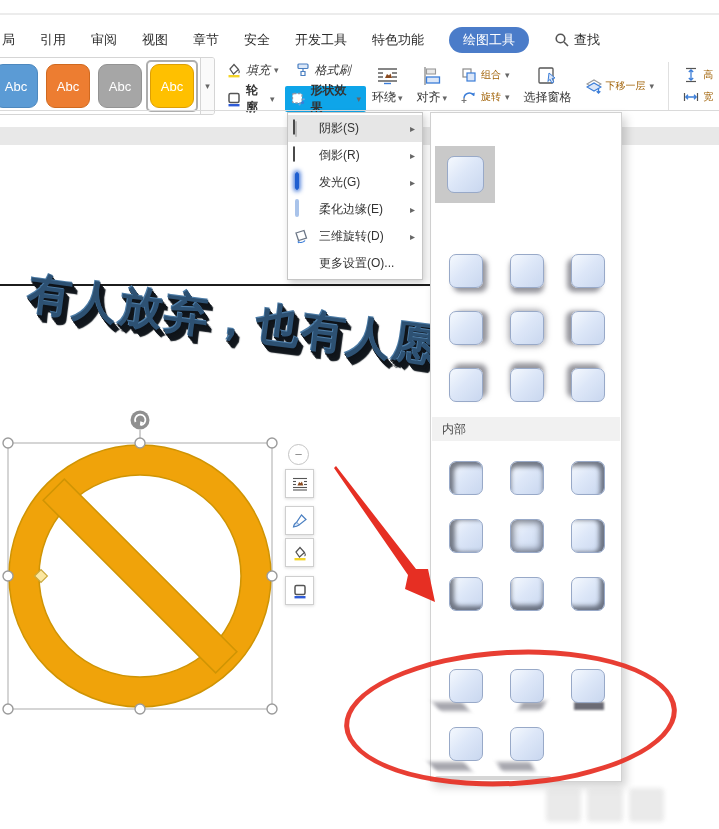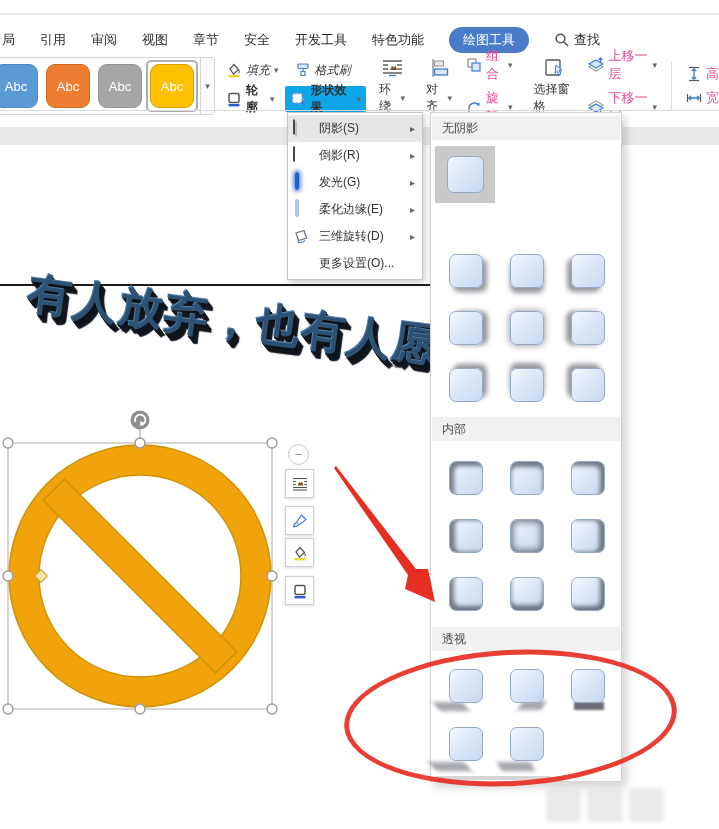--- a/index.html
+++ b/index.html
@@ -27,24 +27,24 @@
   .sw4 { background:#ffc000; border:1px solid #dd9f05; margin:0; }
   .gal-dd { width:14px; height:100%; border-left:1px solid #d5d5d5; background:#fafafa;
             display:flex; align-items:center; justify-content:center; color:#777; margin-left:auto; }
   .btnrows { position:absolute; left:221px; top:57px; width:145px; }
   .tbtn { display:flex; align-items:center; gap:4px; font-size:12px; color:#333; height:26px; padding:0 5px; }
   .row1 { display:flex; gap:6px;font-style:italic; } .row2 { display:flex; gap:6px; margin-top:3px;font-weight:bold; }
   .hl { background:#0ea5e9; border-radius:2px; }
   .arrow { color:#666; font-size:9px; } .arrow::before { content:"▾"; }
   .subarrow { color:#666; font-size:10px; } .subarrow::before { content:"▸"; }
   .rgroups { position:absolute; left:372px; top:56px; height:60px; display:flex; align-items:center; gap:14px; }
-  .vgroup { display:flex; flex-direction:column; align-items:center; gap:3px; font-size:12px; color:#333;margin-left:7px; }
+  .vgroup { display:flex; flex-direction:column; align-items:center; gap:3px; font-size:12px; color:#333; }
   .vlabel { display:flex; align-items:center; gap:2px; }
   .stack2 { display:flex; flex-direction:column; gap:6px; }
-  .inline-btn { display:flex; align-items:center; gap:4px; font-size:13px; color:#ec4899; }
+  .inline-btn { display:flex; align-items:center; gap:4px; font-size:10px; color:#a16207; }
   .vsep { width:1px; height:48px; background:#e0e0e0; }
 
   .rulerband { position:absolute; top:127px; left:0; width:719px; height:18px; background:#e8e8e8; }
   .toolbar-border { position:absolute; top:110px; left:0; width:719px; height:1px; background:#dadada; }
 
   
   .docline { position:absolute; top:284px; left:0; width:430px; height:2px; background:#1c1c1c; z-index:5; }
   .wordart { position:absolute; left:32px; top:264px; z-index:10; font-size:44px; font-weight:bold;
              letter-spacing:2px; white-space:nowrap; color:#2d5173; transform:rotate(7.5deg);
              transform-origin:0 0;
@@ -263,29 +263,20 @@
         <rect x="2" y="2" width="14" height="15" rx="1" fill="#fff" stroke="#555" stroke-width="1.3"></rect>
         <path d="M12 7 l6 5 -3 0.4 1.8 3.6 -2 1 -1.8 -3.7 -2 2.2 z" fill="#dce7f8" stroke="#3b7dd8" stroke-width="1"></path>
       </svg>
       <span class="vlabel">
           <span>选择窗格</span>
         </span>
     </div>
     <div class="stack2">
       <div class="inline-btn">
         <svg class="icon16" viewBox="0 0 16 16">
-          <path d="M1 10 l7 -4 7 4 -7 4 z" fill="none" stroke="#9a9a9a" stroke-width="1.1"></path>
-          <path d="M1 7 l7 -4 7 4 -7 4 z" fill="#dce7f8" stroke="#3b7dd8" stroke-width="1.2"></path>
-          <path d="M12.5 1 l0 5 M10.7 2.8 l1.8 -1.8 1.8 1.8" fill="none" stroke="#3b7dd8" stroke-width="1.3"></path>
-        </svg>
-        <span>上移一层</span>
-        <span class="arrow"></span>
-      </div>
-      <div class="inline-btn">
-        <svg class="icon16" viewBox="0 0 16 16">
           <path d="M1 6 l7 -4 7 4 -7 4 z" fill="none" stroke="#9a9a9a" stroke-width="1.1"></path>
           <path d="M1 9 l7 -4 7 4 -7 4 z" fill="#dce7f8" stroke="#3b7dd8" stroke-width="1.2"></path>
           <path d="M12.5 10 l0 5 M10.7 13.2 l1.8 1.8 1.8 -1.8" fill="none" stroke="#3b7dd8" stroke-width="1.3"></path>
         </svg>
         <span>下移一层</span>
         <span class="arrow"></span>
       </div>
     </div>
     <div class="vsep"></div>
     <div class="stack2">
@@ -413,21 +404,20 @@
       <span class="mi-label">三维旋转(D)</span>
       <span class="subarrow"></span>
     </div>
     <div class="mi">
       <span class="mi-ico"></span>
       <span class="mi-label">更多设置(O)...</span>
     </div>
   </div>
 
   <div class="panel">
-    <div class="phdr hdr1">无阴影</div>
     <div class="selwrap">
       <div class="thumb th-big"></div>
     </div>
     <div class="grid g-outer">
       <div class="thumb sh-br"></div>
       <div class="thumb sh-b"></div>
       <div class="thumb sh-bl"></div>
       <div class="thumb sh-r"></div>
       <div class="thumb sh-c"></div>
       <div class="thumb sh-l"></div>
@@ -440,21 +430,20 @@
       <div class="thumb in-tl"></div>
       <div class="thumb in-t"></div>
       <div class="thumb in-tr"></div>
       <div class="thumb in-l"></div>
       <div class="thumb in-c"></div>
       <div class="thumb in-r"></div>
       <div class="thumb in-bl"></div>
       <div class="thumb in-b"></div>
       <div class="thumb in-br"></div>
     </div>
-    <div class="phdr hdr4">透视</div>
     <div class="grid g-persp">
       <div class="pw">
           <div class="ps ps1"></div>
           <div class="thumb"></div>
         </div>
       <div class="pw">
           <div class="ps ps2"></div>
           <div class="thumb"></div>
         </div>
       <div class="pw">

